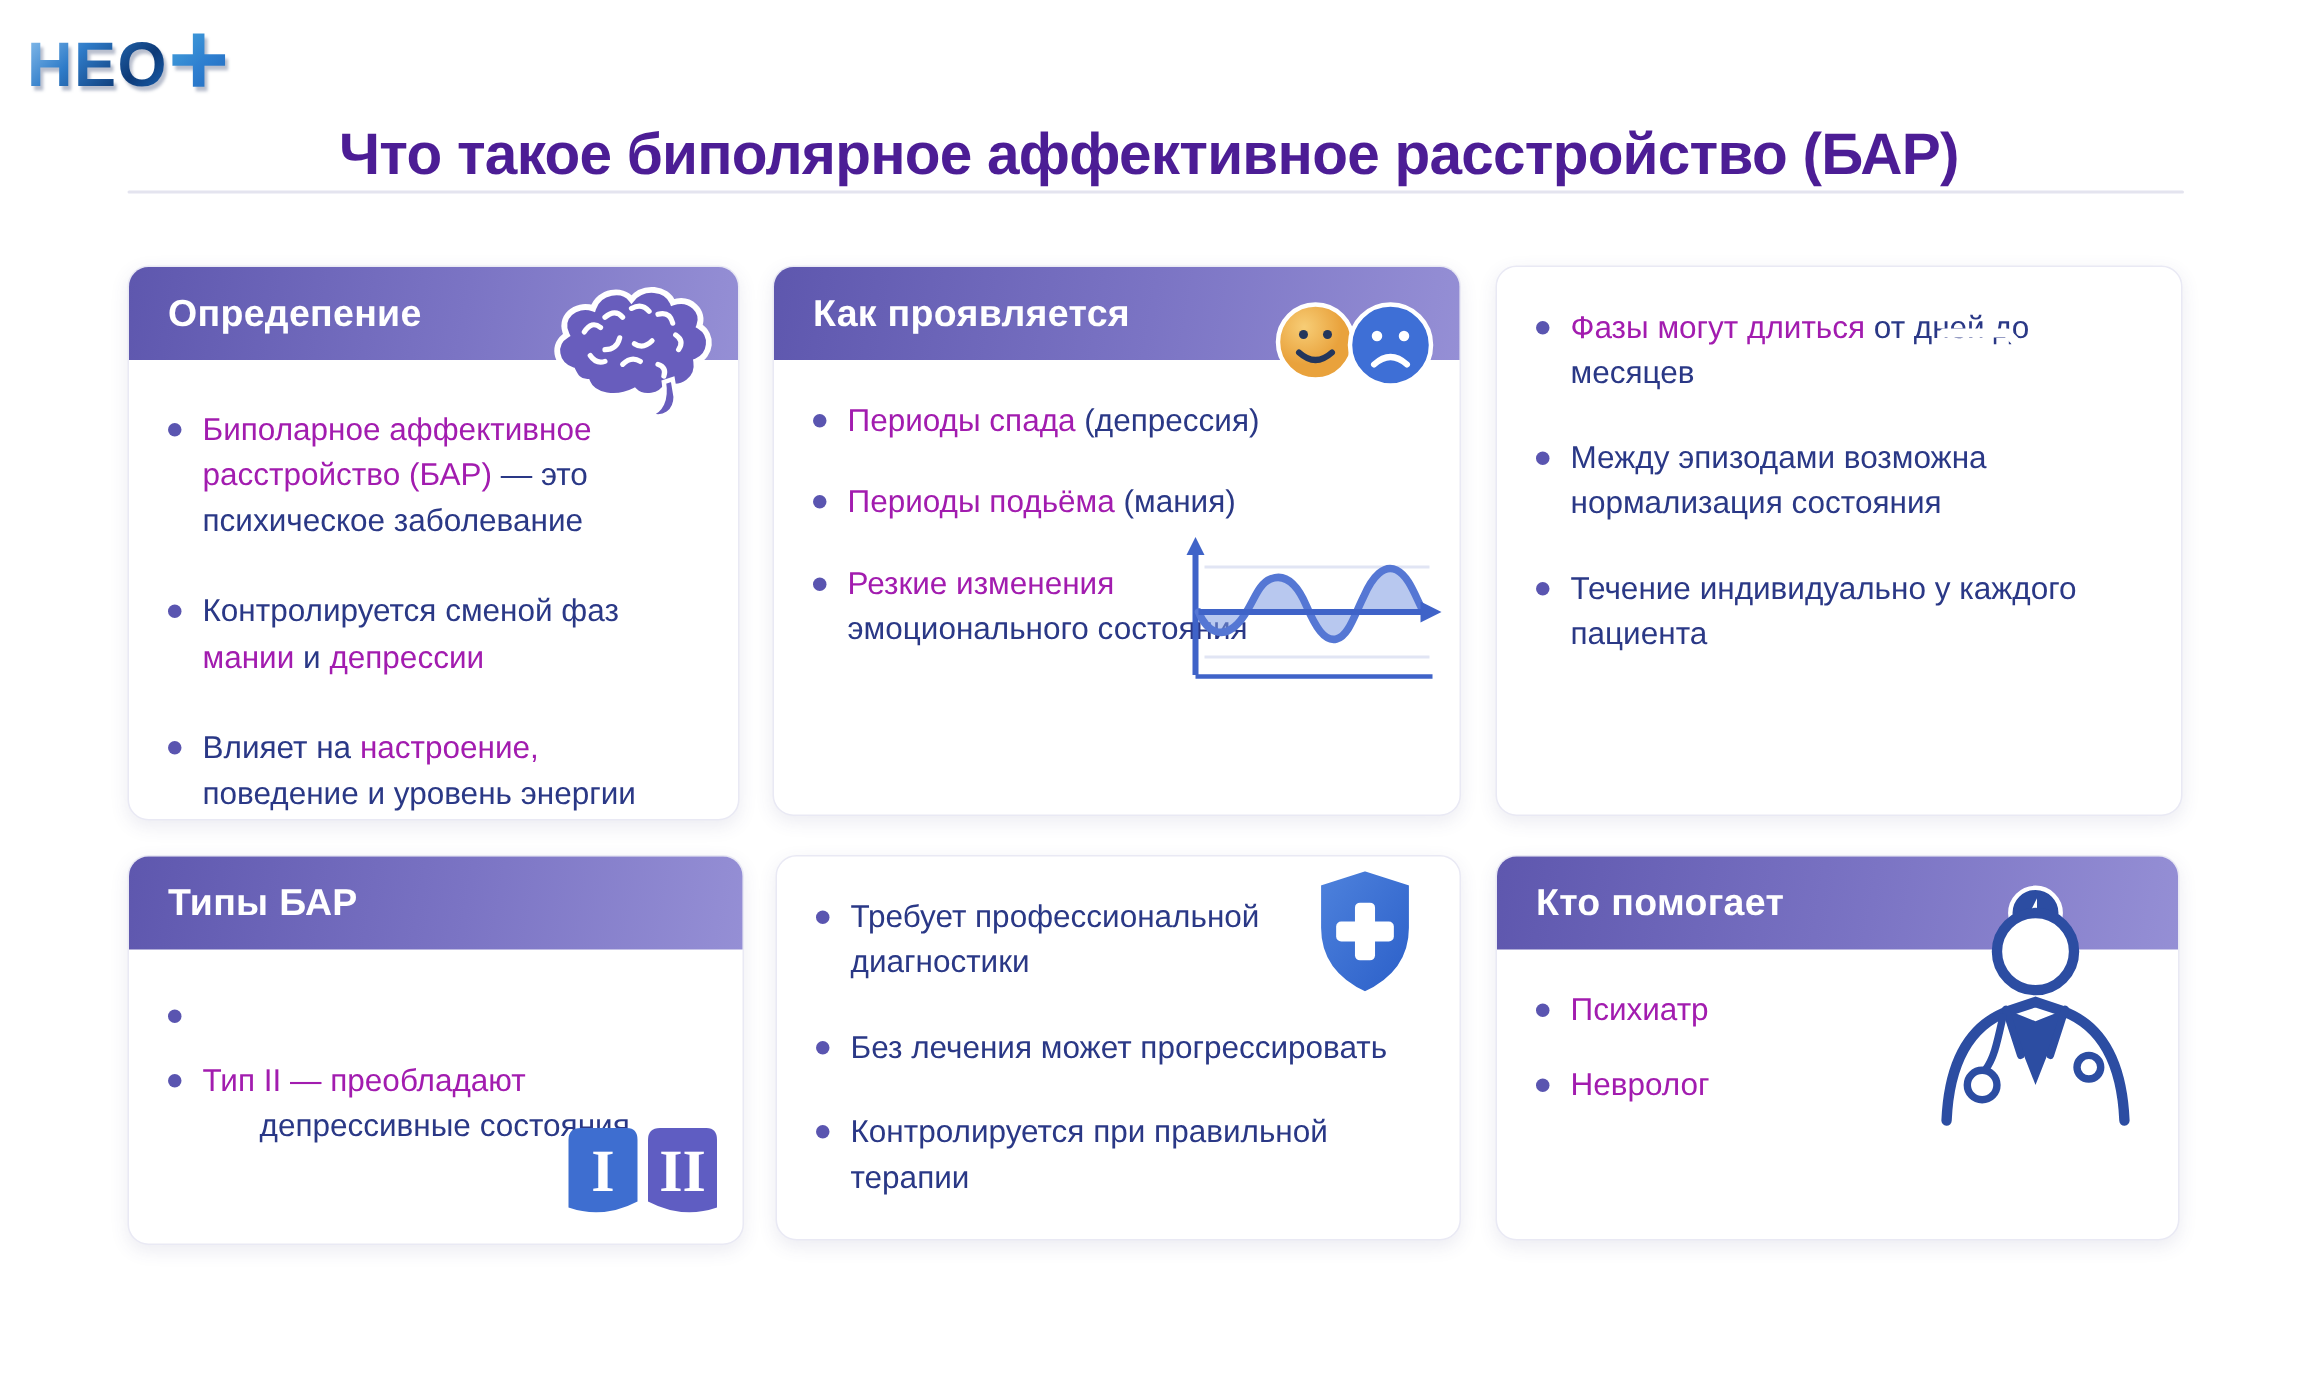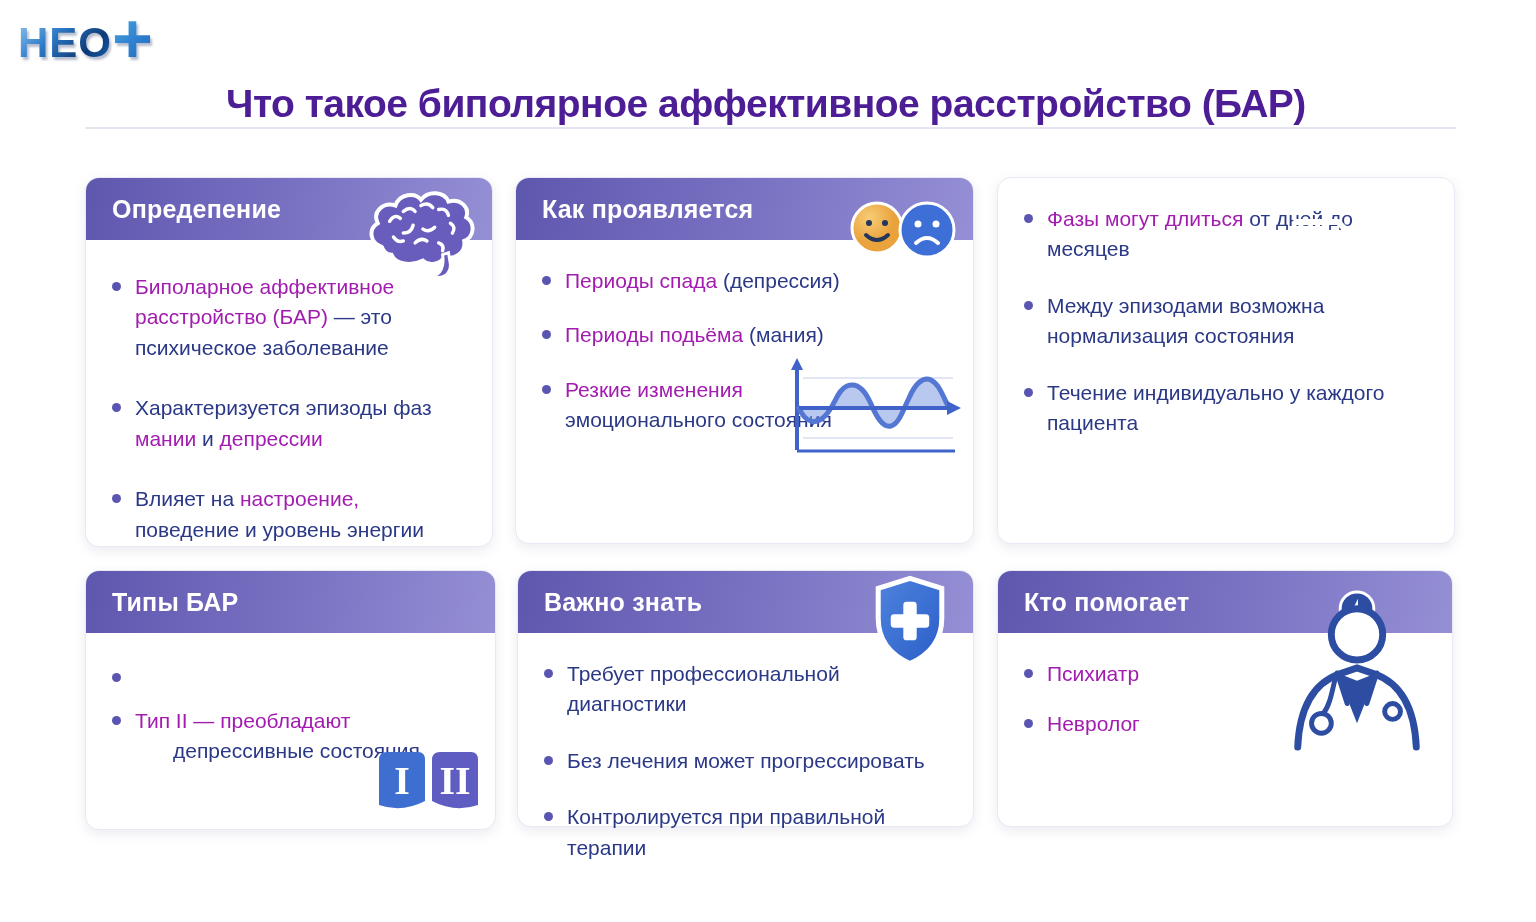--- a/index.html
+++ b/index.html
@@ -107,21 +107,21 @@
     </svg>
   </div>
   <div class="card-body">
     <ul class="bullets">
       <li>
           <span class="dot"></span>
         <span class="txt"><span class="seg-b">Биполарное аффективное расстройство (БАР)</span><span class="seg-r"> — это психическое заболевание</span></span>
         </li>
       <li>
           <span class="dot"></span>
-        <span class="txt"><span class="seg-r">Характеризуется эпизоды фаз </span><span class="seg-b">мании</span><span class="seg-r"> и </span><span class="seg-b">депрессии</span></span>
+        <span class="txt"><span class="seg-r">Контролируется сменой фаз </span><span class="seg-b">мании</span><span class="seg-r"> и </span><span class="seg-b">депрессии</span></span>
         </li>
       <li>
           <span class="dot"></span>
         <span class="txt"><span class="seg-r">Влияет на </span><span class="seg-b">настроение,</span><span class="seg-r"> поведение и уровень энергии</span></span>
         </li>
     </ul>
   </div>
 </section>
 
 <section class="card" id="card2">
@@ -225,23 +225,20 @@
       <text x="30" y="45" text-anchor="middle" font-family="Liberation Serif, serif" font-size="40" font-weight="700" fill="#ffffff">I</text>
     </svg>
     <svg viewBox="0 0 54 64" width="54" height="64">
       <path d="M1,11 Q1,3 9,3 H40 Q47,3 47,11 V56 Q24,64 1,52 Z" fill="#5f5dc2"></path>
       <text x="24" y="45" text-anchor="middle" font-family="Liberation Serif, serif" font-size="40" font-weight="700" fill="#ffffff">II</text>
     </svg>
   </div>
 </section>
 
 <section class="card" id="card5">
-  <div class="card-header">
-    <span class="card-title">Важно знать</span>
-  </div>
   <div class="icon-abs shield-wrap">
     <svg viewBox="0 0 100 110" width="86" height="92">
       <defs>
           <linearGradient id="gsh" x1="0" y1="0" x2="1" y2="1">
             <stop offset="0%" stop-color="#4f83dd"></stop>
             <stop offset="100%" stop-color="#2a5ec8"></stop>
           </linearGradient>
         </defs>
       <path d="M50,4 L88,16 V52 C88,80 72,96 50,106 C28,96 12,80 12,52 V16 Z" fill="url(#gsh)" stroke="#ffffff" stroke-width="6"></path>
       <rect x="42" y="32" width="16" height="46" rx="4" fill="#ffffff"></rect>

